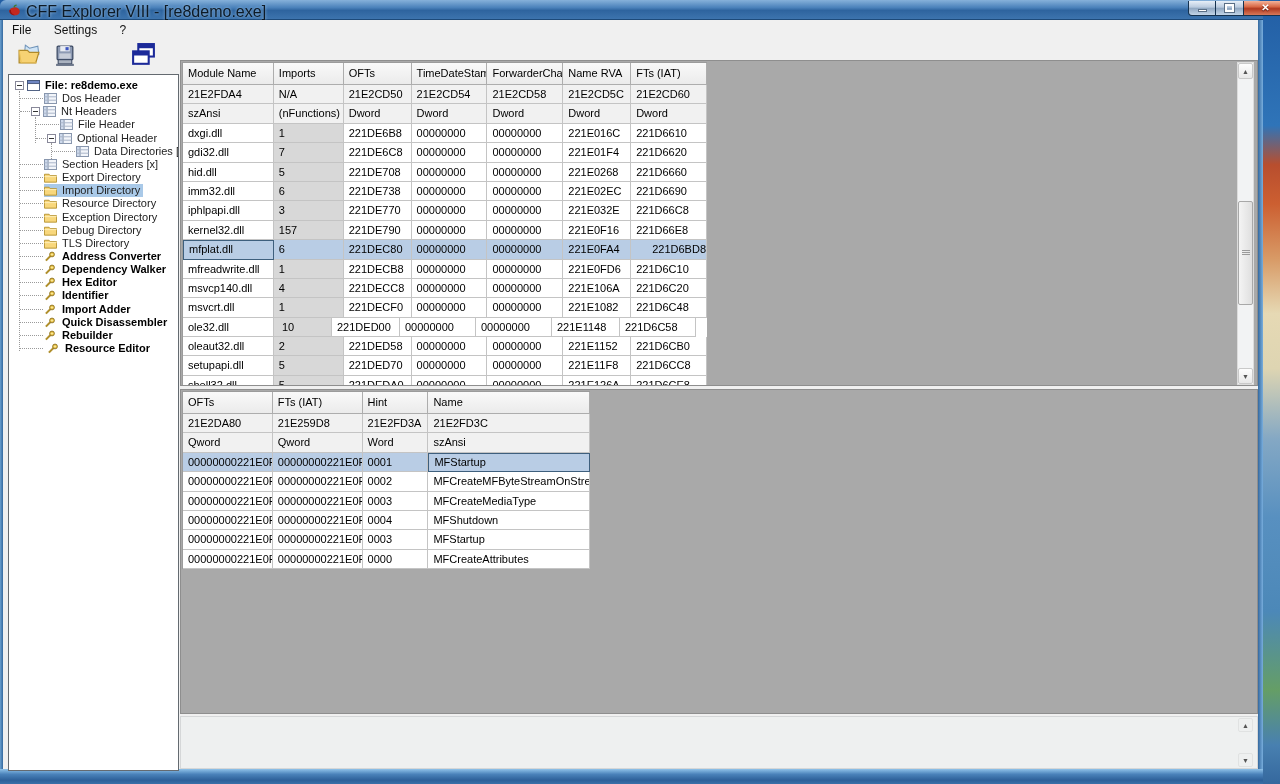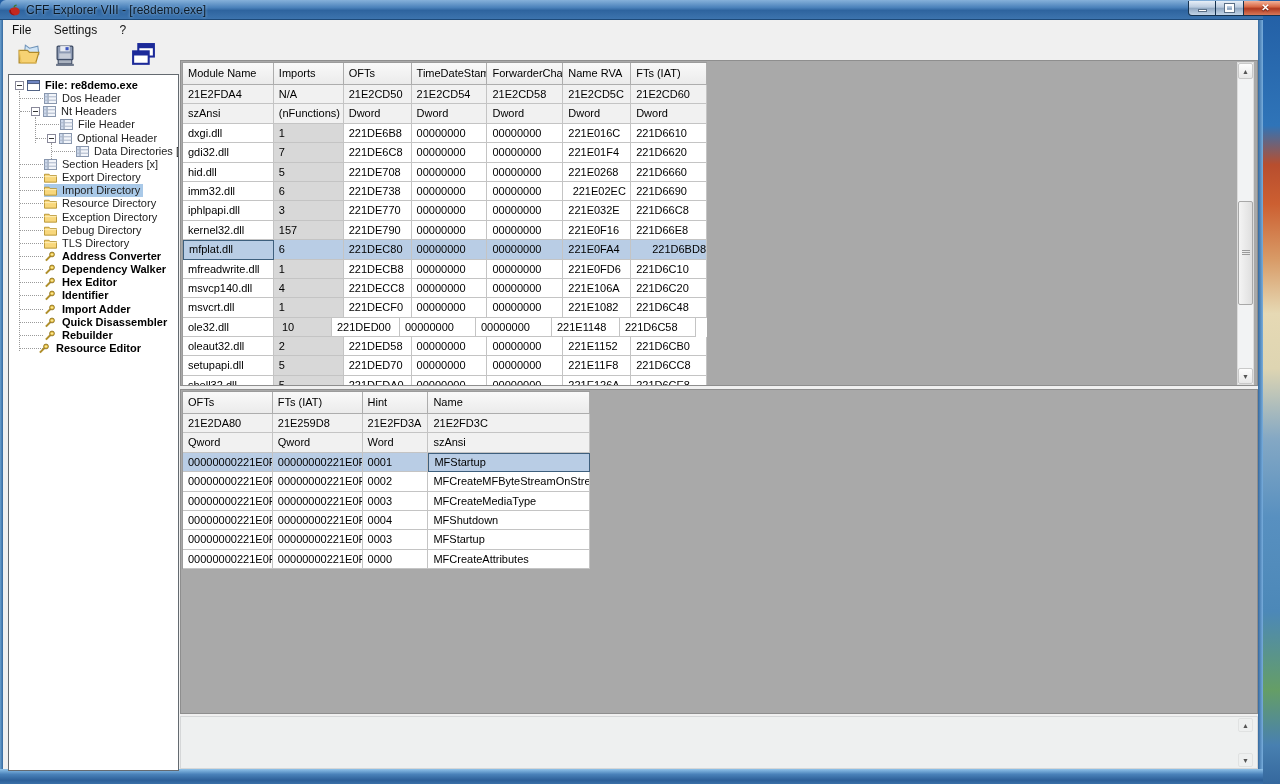--- a/index.html
+++ b/index.html
@@ -6,21 +6,21 @@
   html,body { width:1280px; height:784px; overflow:hidden; font-family:"Liberation Sans", sans-serif; }
 
   .screen { position:relative; width:1280px; height:784px; overflow:hidden;
     background:linear-gradient(180deg,#225ea4 0%,#2f74b8 16%,#b84e2e 21%,#cc5f31 26%,#d89a66 33%,#e6d9b4 40%,#ded5b2 47%,#84a8c4 56%,#5890c0 66%,#4c88b8 78%,#659e66 88%,#4880b0 95%,#35689e 100%); }
 
   
   .win { position:absolute; left:0; top:0; width:1263px; height:784px; }
   .titlebar { position:absolute; left:0; top:0; width:100%; height:20px;
     background:linear-gradient(180deg,#86b1da 0%,#4a81ba 40%,#2e649f 55%,#3d74ae 100%);
     border-radius:6px 6px 0 0; border-bottom:1px solid #1d4a7a; }
-  .title-text { position:absolute; left:26px; top:3px; font-size:12px; color:#0d1a26; text-shadow:0 0 3px #a8cdee; white-space:nowrap; }
+  .title-text { position:absolute; left:26px; top:3px; font-size:16px; color:#0d1a26; text-shadow:0 0 3px #a8cdee; white-space:nowrap; }
   .app-icon { position:absolute; left:7px; top:3px; width:14px; height:14px; }
   .win-left  { position:absolute; left:0; top:20px; width:3px; height:751px; background:linear-gradient(90deg,#6ba0cf,#34699f); }
   .win-right { position:absolute; left:1258px; top:20px; width:5px; height:751px; background:linear-gradient(90deg,#34699f,#79aedd); }
   .win-bottom{ position:absolute; left:0; top:769px; width:1263px; height:15px;
     background:linear-gradient(180deg,#8fc2e9 0%,#4a82ba 35%,#2d6099 75%,#3a70a8 100%); }
   .client { position:absolute; left:3px; top:20px; width:1255px; height:749px; background:#f0f0f0; }
 
   
   .caption-group { position:absolute; top:1px; left:1188px; height:16px; display:flex; }
   .cap-btn { height:15px; border:1px solid #15324f; border-top:none; color:#fff; text-align:center; font-size:9px; line-height:14px; }
@@ -356,21 +356,21 @@
             <span class="selwrap">
               <span class="ticon"><svg viewBox="0 0 12 12" width="12" height="11">
                   <path d="M1.5 10.5 L6.5 5.5" stroke="#b08f2c" stroke-width="2.2"></path>
                   <circle cx="8.2" cy="3.8" r="2.6" fill="#ecc84e" stroke="#8a6d1f"></circle>
                   <circle cx="8.2" cy="3.8" r="0.9" fill="#fdf1c0"></circle>
                 </svg></span>
               <span class="tlabel">Rebuilder</span>
             </span>
           </div>
           <div class="hline" style="top: 273px; left: 11px; width: 23px;"></div>
-          <div class="trow bold" style="top: 267px; left: 29px;">
+          <div class="trow bold" style="top: 267px; left: 38px;">
             <span class="selwrap">
               <span class="ticon"><svg viewBox="0 0 12 12" width="12" height="11">
                   <path d="M1.5 10.5 L6.5 5.5" stroke="#b08f2c" stroke-width="2.2"></path>
                   <circle cx="8.2" cy="3.8" r="2.6" fill="#ecc84e" stroke="#8a6d1f"></circle>
                   <circle cx="8.2" cy="3.8" r="0.9" fill="#fdf1c0"></circle>
                 </svg></span>
               <span class="tlabel">Resource Editor</span>
             </span>
           </div>
         </div>
@@ -431,21 +431,21 @@
               <div class="gcell" style="width: 76px;">00000000</div>
               <div class="gcell" style="width: 68px;">221E0268</div>
               <div class="gcell" style="width: 76px;">221D6660</div>
             </div>
             <div class="grow data">
               <div class="gcell" style="width: 91px;">imm32.dll</div>
               <div class="gcell shade" style="width: 70px;">6</div>
               <div class="gcell" style="width: 68px;">221DE738</div>
               <div class="gcell" style="width: 76px;">00000000</div>
               <div class="gcell" style="width: 76px;">00000000</div>
-              <div class="gcell" style="width: 68px; text-align: center;">221E02EC</div>
+              <div class="gcell" style="width: 68px;">221E02EC</div>
               <div class="gcell" style="width: 76px;">221D6690</div>
             </div>
             <div class="grow data">
               <div class="gcell" style="width: 91px;">iphlpapi.dll</div>
               <div class="gcell shade" style="width: 70px;">3</div>
               <div class="gcell" style="width: 68px;">221DE770</div>
               <div class="gcell" style="width: 76px;">00000000</div>
               <div class="gcell" style="width: 76px;">00000000</div>
               <div class="gcell" style="width: 68px;">221E032E</div>
               <div class="gcell" style="width: 76px;">221D66C8</div>

